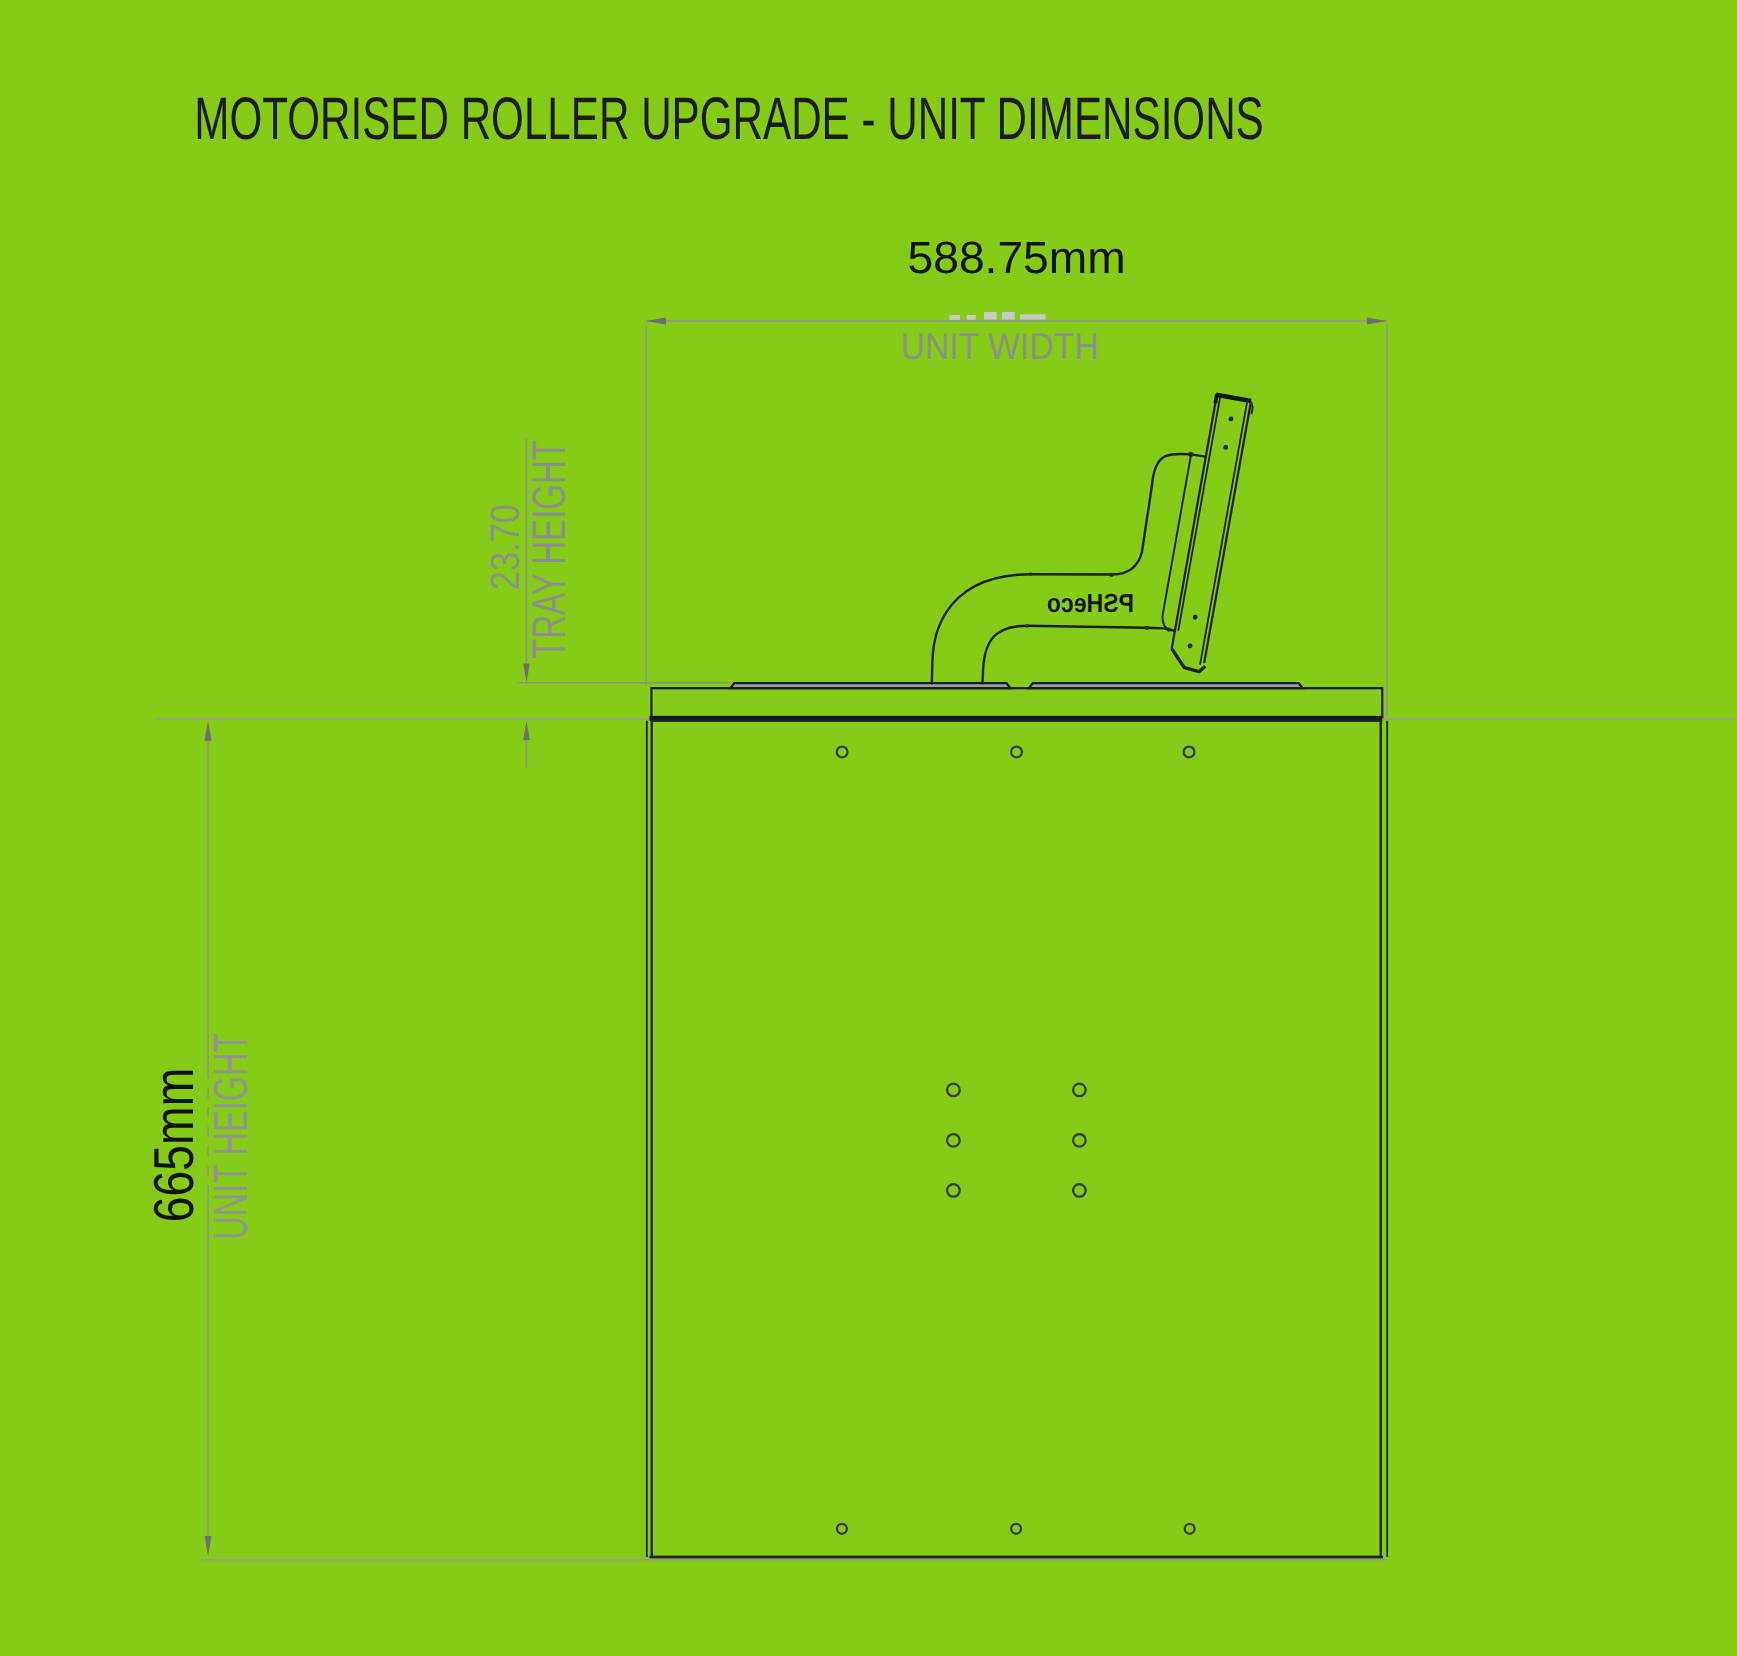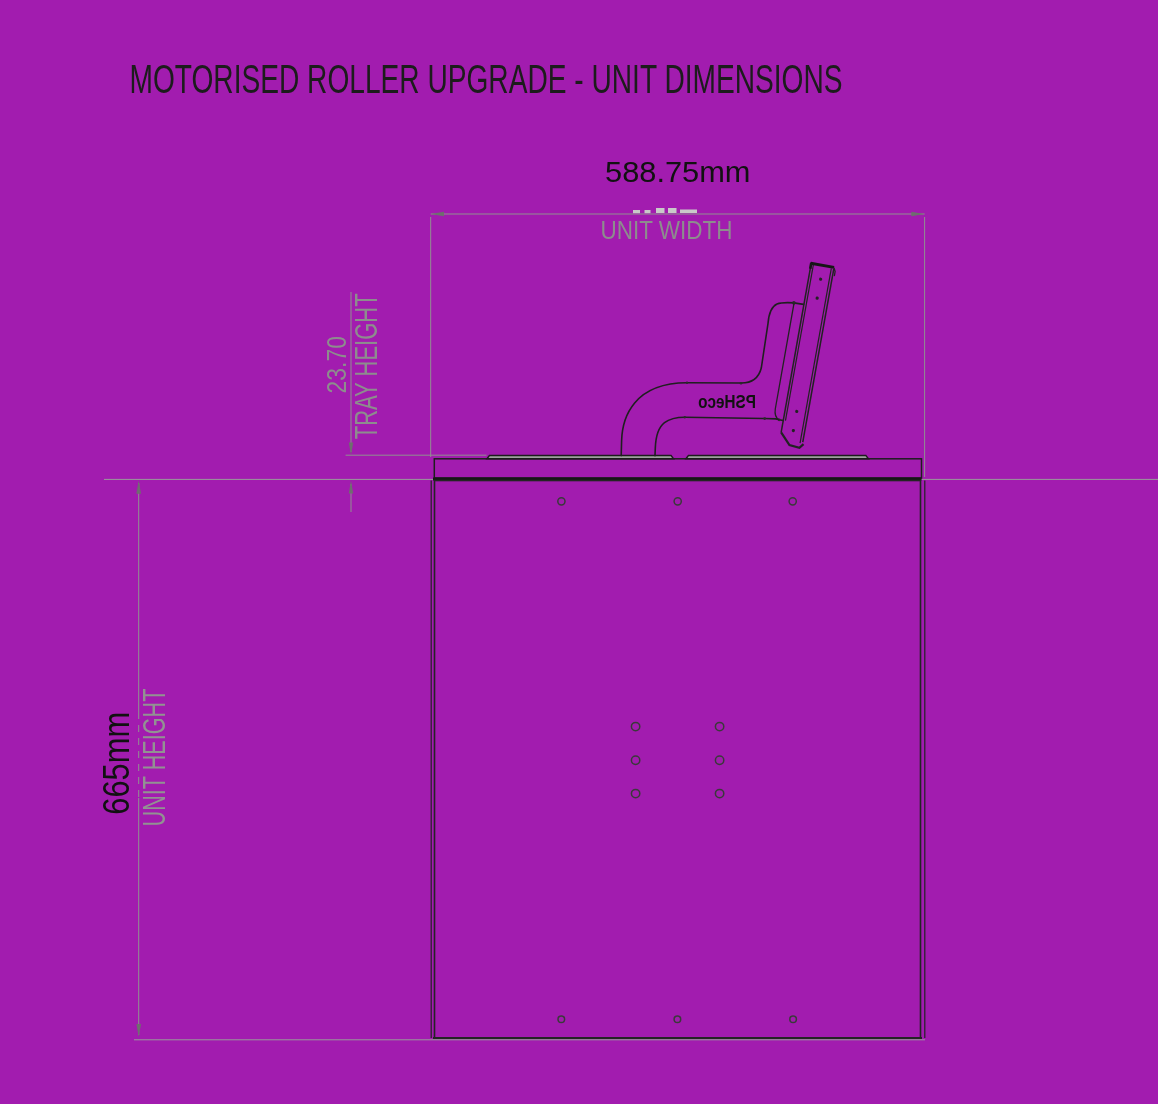--- a/index.html
+++ b/index.html
@@ -1,16 +1,16 @@
 <!DOCTYPE html>
 <html><head>
 <meta charset="utf-8">
 <style>
   html,body{margin:0;padding:0;background:#ffffff;}
-  #page{position:relative;width:1158px;height:1104px;background:#a21caf;overflow:hidden;
+  #page{position:relative;width:1158px;height:1104px;background:#84cc16;overflow:hidden;
         font-family:"Liberation Sans", sans-serif;}
   svg{position:absolute;left:0;top:0;will-change:transform;}
 </style>
 </head>
 <body>
 <div id="page">
 <svg width="1158" height="1104" viewBox="0 0 1158 1104">
 
   <text x="129.5" y="92.8" font-size="40" fill="#1c1c1c" textLength="713" lengthAdjust="spacingAndGlyphs">MOTORISED ROLLER UPGRADE - UNIT DIMENSIONS</text>
   <text x="605" y="182.3" font-size="30" fill="#111" textLength="145.5" lengthAdjust="spacingAndGlyphs">588.75mm</text>

